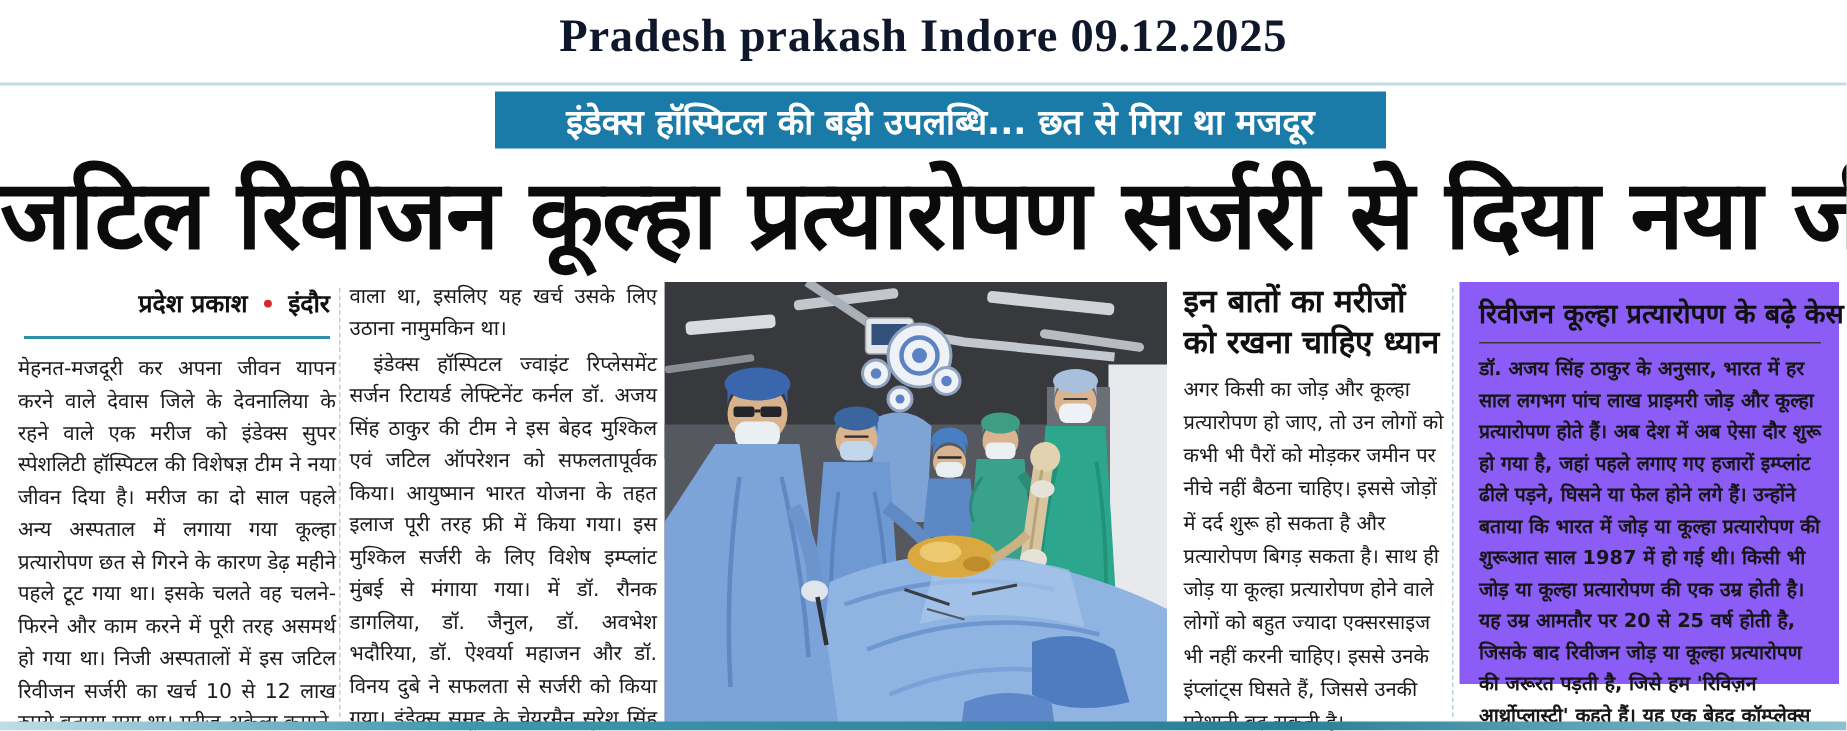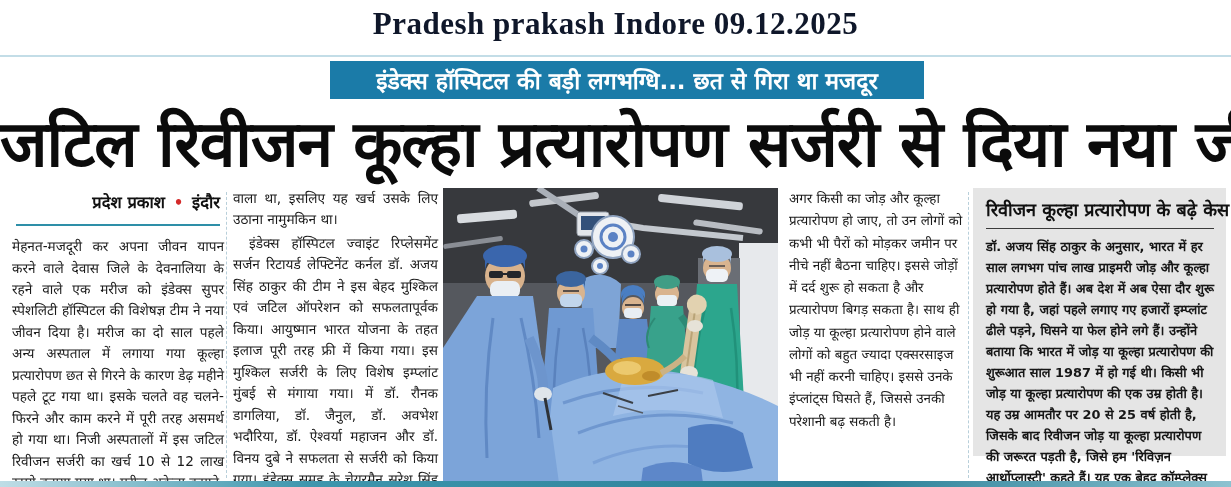--- a/index.html
+++ b/index.html
@@ -54,42 +54,42 @@
   
   .care{left:789px;width:176px;}
   .care .head{
     font-size:21px;font-weight:800;line-height:1.3;color:#101010;
     text-align:left;margin-bottom:7px;white-space:normal;
   }
   .care .body{font-size:13.4px;line-height:1.66;text-align:left;}
   
   .casebox{
     position:absolute;left:973px;top:188px;width:253px;height:268px;
-    background:#e5e5e5;box-sizing:border-box;padding:11px 12px 10px 13px;
+    background:#8b5cf6;box-sizing:border-box;padding:11px 12px 10px 13px;
   }
   .casebox .head{
     font-size:18px;font-weight:800;color:#101010;line-height:1.25;
     padding-bottom:6px;margin-bottom:7px;border-bottom:1.5px solid #3a3a3a;
     white-space:nowrap;
   }
   .casebox .body{font-size:12.9px;line-height:1.63;font-weight:600;text-align:left;color:#161616;}
   
   .bottom-bar{
     position:absolute;left:0;bottom:0;width:100%;height:6px;
     background:linear-gradient(to right,#bfdde6,#3e96ad 25%,#2a7f97 70%,#8cc2d0);
   }
 </style>
 </head>
 <body>
 
 <div class="masthead">Pradesh prakash Indore  09.12.2025</div>
 <div class="top-rule"></div>
 
 <div class="banner">
-  <span>इंडेक्स हॉस्पिटल की बड़ी लगभग्धि... छत से गिरा था मजदूर</span>
+  <span>इंडेक्स हॉस्पिटल की बड़ी उपलब्धि... छत से गिरा था मजदूर</span>
 </div>
 
 <div class="headline">जटिल रिवीजन कूल्हा प्रत्यारोपण सर्जरी से दिया नया जीवन</div>
 
 <div class="col col1">
   <div class="byline">
     <span>प्रदेश प्रकाश</span>
     <span class="dot">•</span>
     <span>इंदौर</span>
   </div>
@@ -224,20 +224,21 @@
       <path d="M50 130 Q40 200 44 270" stroke="#6089c4" stroke-width="3" fill="none"></path>
       <path d="M78 130 Q92 190 96 250" stroke="#6089c4" stroke-width="3" fill="none"></path>
       <path d="M86 150 Q100 180 100 200" stroke="#6d95cd" stroke-width="10" fill="none"></path>
       <ellipse cx="100" cy="206" rx="9" ry="7" fill="#dfe5ea"></ellipse>
       <line x1="102" y1="210" x2="108" y2="242" stroke="#2e3238" stroke-width="3"></line>
     </g>
   </svg>
 </div>
 
 <div class="col care">
+  <div class="head">इन बातों का मरीजों को रखना चाहिए ध्यान</div>
   <div class="body">अगर किसी का जोड़ और कूल्हा प्रत्यारोपण हो जाए, तो उन लोगों को कभी भी पैरों को मोड़कर जमीन पर नीचे नहीं बैठना चाहिए। इससे जोड़ों में दर्द शुरू हो सकता है और प्रत्यारोपण बिगड़ सकता है। साथ ही जोड़ या कूल्हा प्रत्यारोपण होने वाले लोगों को बहुत ज्यादा एक्सरसाइज भी नहीं करनी चाहिए। इससे उनके इंप्लांट्स घिसते हैं, जिससे उनकी परेशानी बढ़ सकती है।</div>
 </div>
 
 <div class="vsep vsep2"></div>
 
 <div class="casebox">
   <div class="head">रिवीजन कूल्हा प्रत्यारोपण के बढ़े केस</div>
   <div class="body">डॉ. अजय सिंह ठाकुर के अनुसार, भारत में हर साल लगभग पांच लाख प्राइमरी जोड़ और कूल्हा प्रत्यारोपण होते हैं। अब देश में अब ऐसा दौर शुरू हो गया है, जहां पहले लगाए गए हजारों इम्प्लांट ढीले पड़ने, घिसने या फेल होने लगे हैं। उन्होंने बताया कि भारत में जोड़ या कूल्हा प्रत्यारोपण की शुरूआत साल 1987 में हो गई थी। किसी भी जोड़ या कूल्हा प्रत्यारोपण की एक उम्र होती है। यह उम्र आमतौर पर 20 से 25 वर्ष होती है, जिसके बाद रिवीजन जोड़ या कूल्हा प्रत्यारोपण की जरूरत पड़ती है, जिसे हम 'रिविज़न आर्थ्रोप्लास्टी' कहते हैं। यह एक बेहद कॉम्प्लेक्स और स्किल-इंटेंसिव प्रक्रिया है।</div>
 </div>
 

